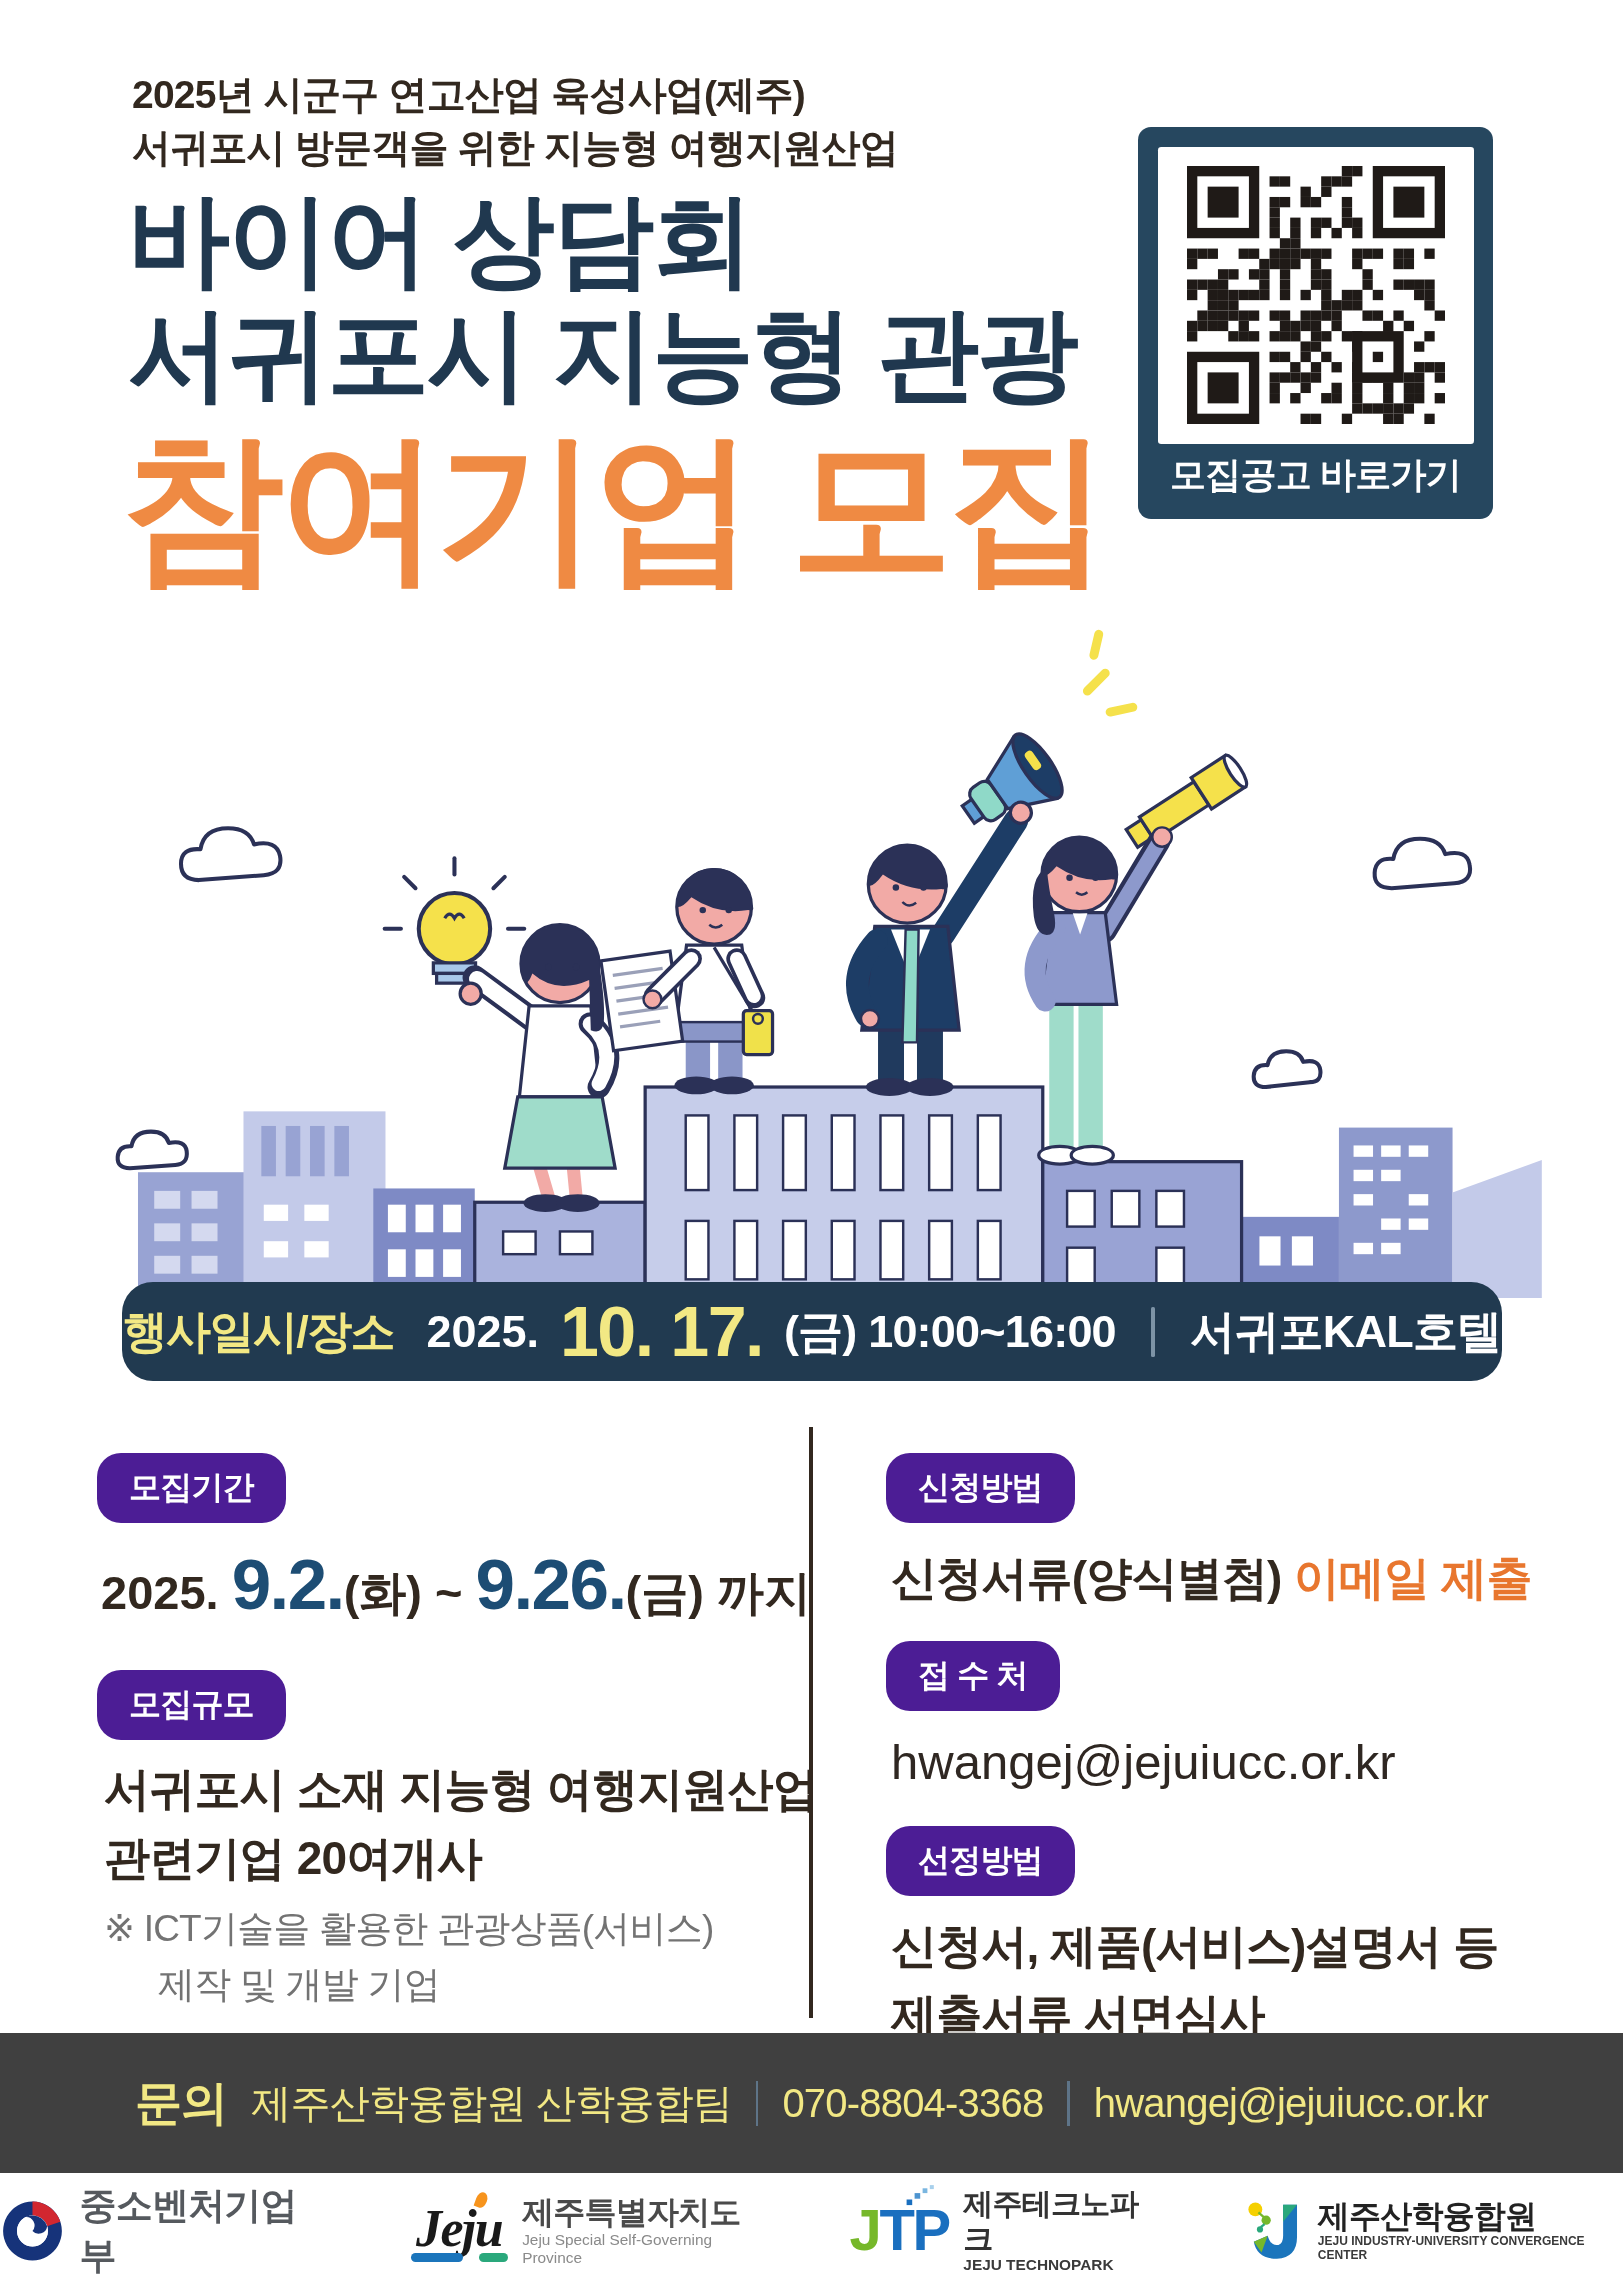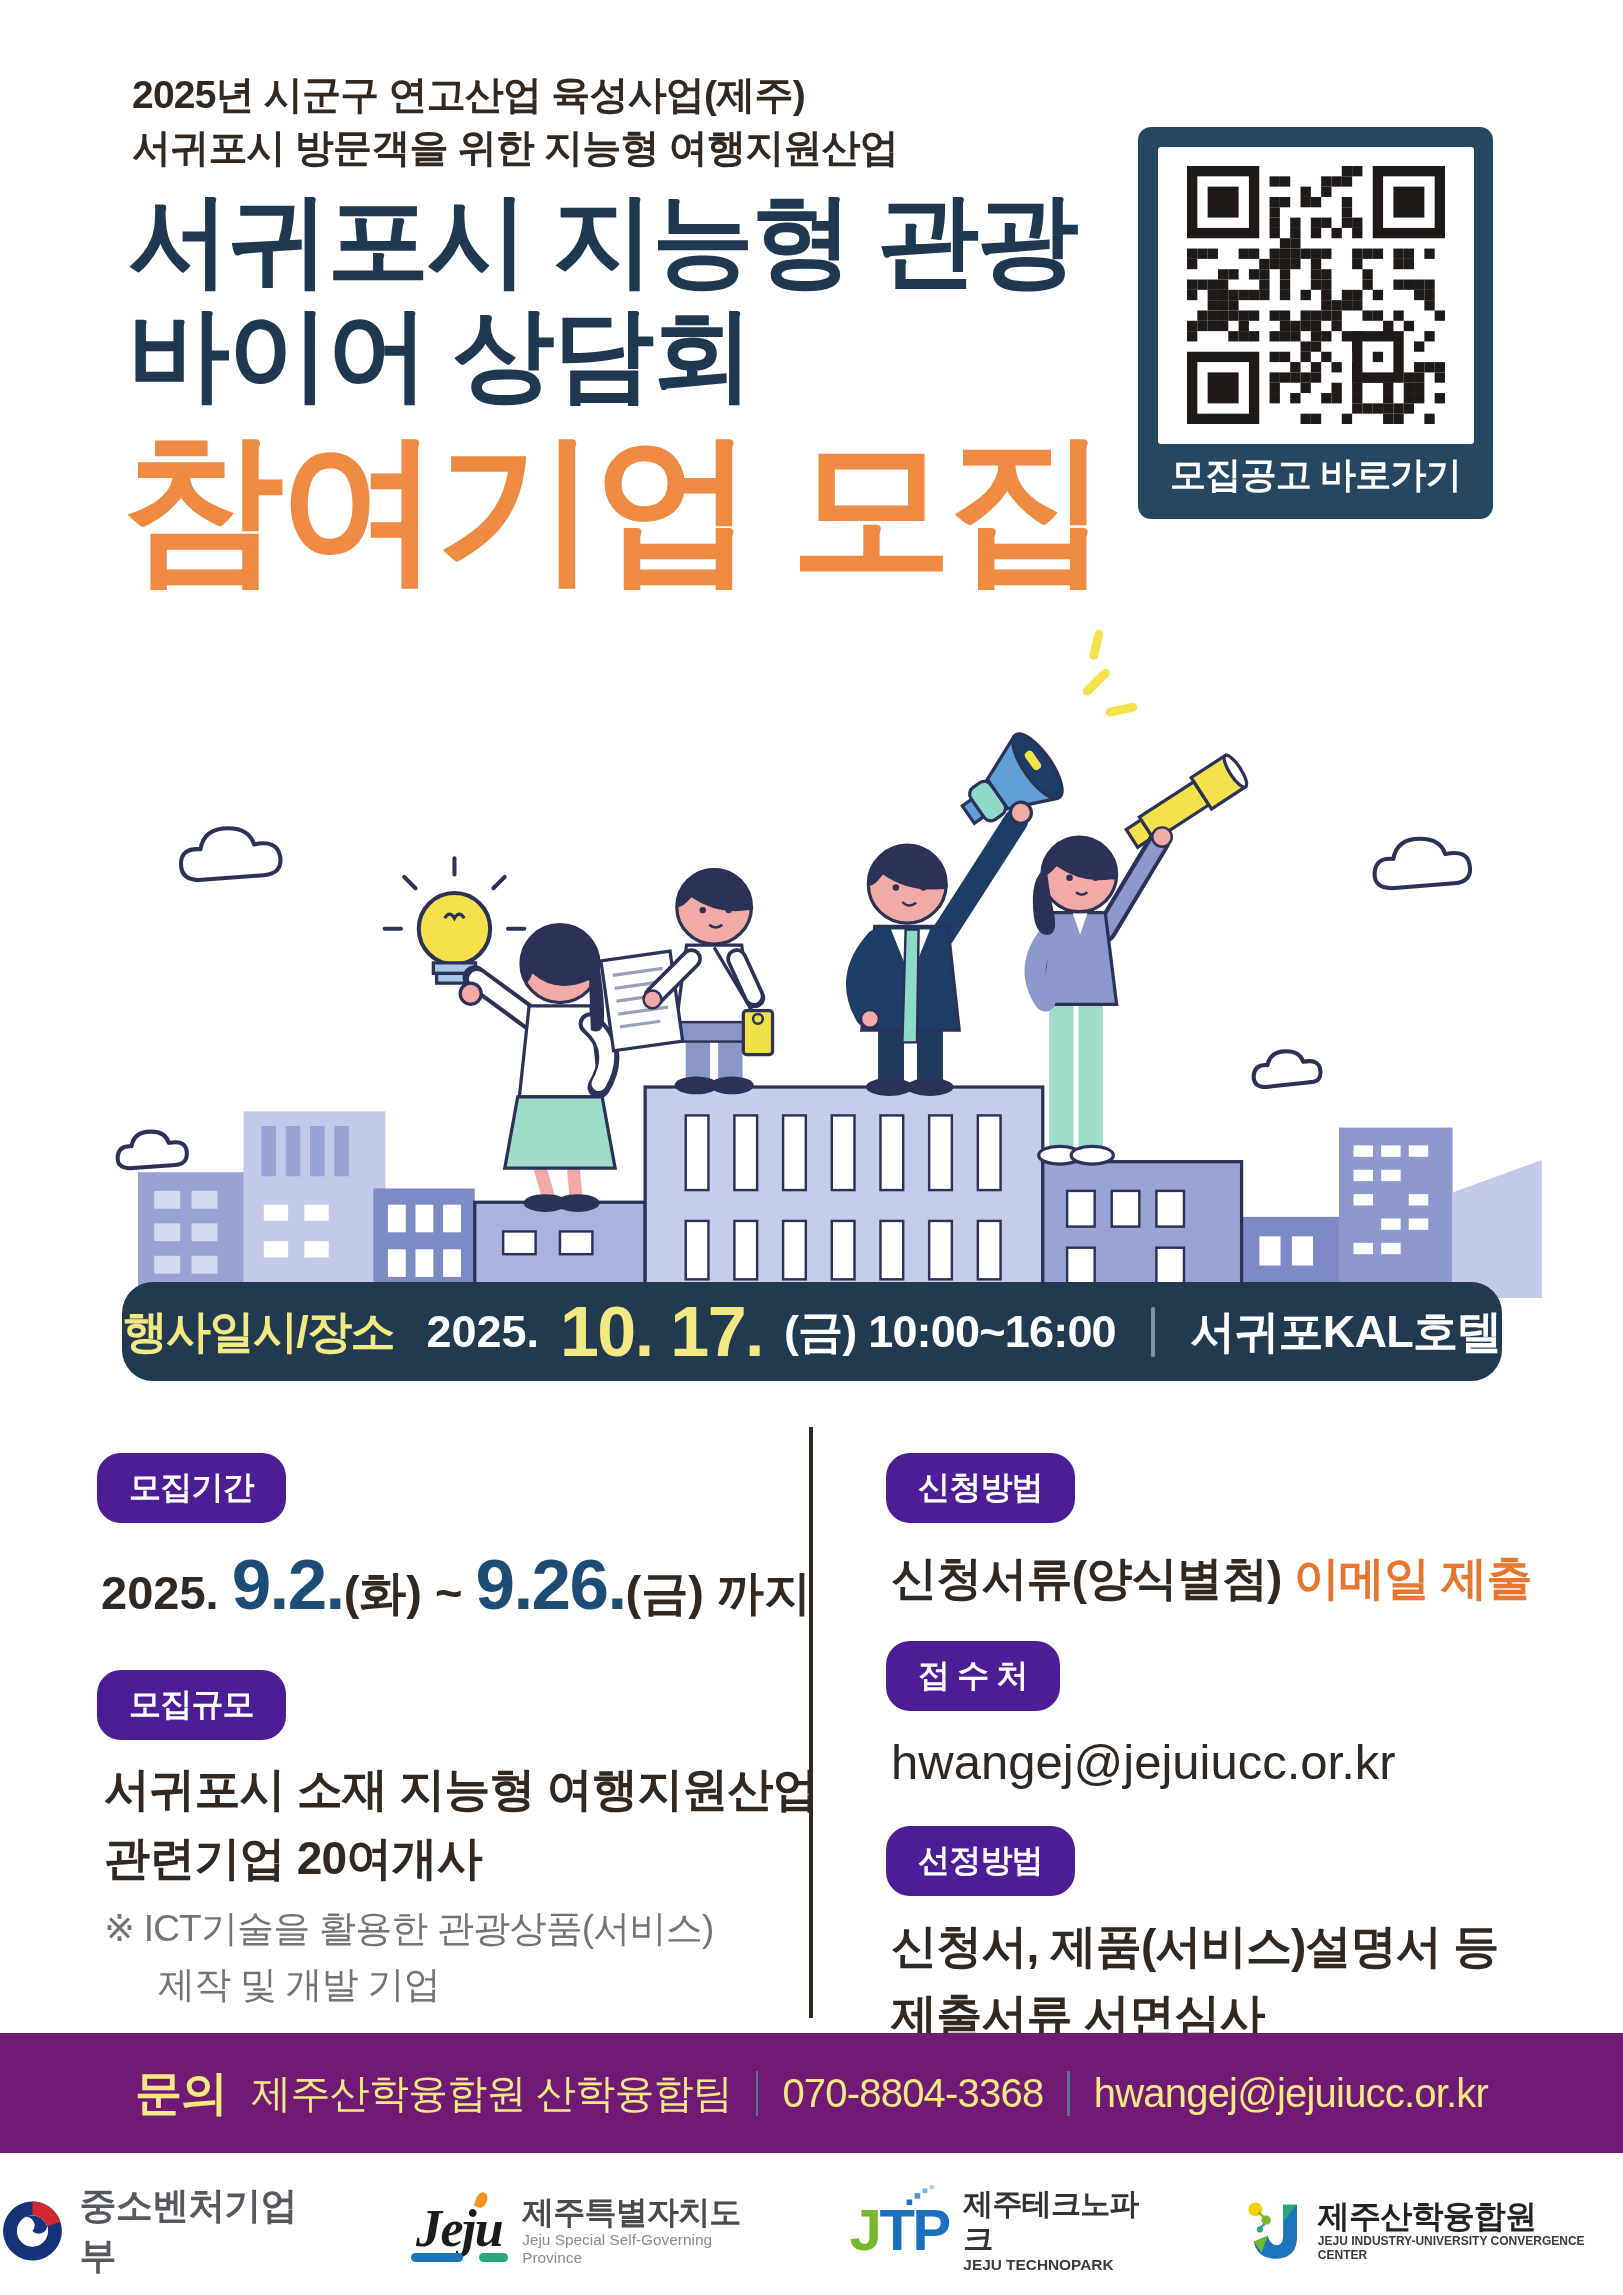--- a/index.html
+++ b/index.html
@@ -35,21 +35,21 @@
   .date-line{position:absolute;left:101px;top:1544px;white-space:nowrap;}
   .date-line .small{font-size:47px;font-weight:700;color:#32281f;}
   .date-line .big{font-size:71px;font-weight:800;color:#1d4d74;letter-spacing:-1.6px;}
   .body-text{position:absolute;font-size:46px;font-weight:700;color:#32281f;line-height:1.5;letter-spacing:-0.8px;}
   .note-text{position:absolute;font-size:37px;font-weight:500;color:#737373;line-height:1.5;letter-spacing:-0.8px;}
   .note-text .indent{padding-left:54px;display:block;}
   .apply-highlight{color:#e8762e;font-weight:800;}
   .email-text{position:absolute;font-size:49px;font-weight:500;color:#2f2722;letter-spacing:0px;}
   
   .footer-band{
-    position:absolute;left:0;top:2033px;width:1623px;height:120px;background:#701a75;
+    position:absolute;left:0;top:2033px;width:1623px;height:140px;background:#404040;
     display:flex;align-items:center;justify-content:center;gap:24px;
   }
   .fb-label{color:#f2e884;font-size:47px;font-weight:800;letter-spacing:-0.8px;}
   .fb-item{color:#f2e884;font-size:40px;font-weight:500;letter-spacing:-0.8px;}
   .fb-divider{width:2.4px;height:45px;background:#5e7488;}
   
   .logo-row{
     position:absolute;left:0;top:2182px;width:1623px;height:97px;
     display:flex;align-items:center;justify-content:center;gap:89px;
   }
@@ -69,22 +69,22 @@
 </head>
 <body>
 
 <div class="poster">
 
   <div class="program-lines">
     <div>2025년 시군구 연고산업 육성사업(제주)</div>
     <div>서귀포시 방문객을 위한 지능형 여행지원산업</div>
   </div>
   <div class="main-title">
+    <div>바이어 상담회</div>
     <div>서귀포시 지능형 관광</div>
-    <div>바이어 상담회</div>
   </div>
   <div class="title-highlight">참여기업 모집</div>
 
   <div class="qr-panel">
     <div class="qr-white">
       <svg id="qr-svg" width="276" height="258" viewBox="0 0 350 350">
           <rect x="210" y="0" width="14" height="14" fill="#1f1a17"></rect>
           <rect x="224" y="0" width="14" height="14" fill="#1f1a17"></rect>
           <rect x="112" y="14" width="14" height="14" fill="#1f1a17"></rect>
           <rect x="126" y="14" width="14" height="14" fill="#1f1a17"></rect>

